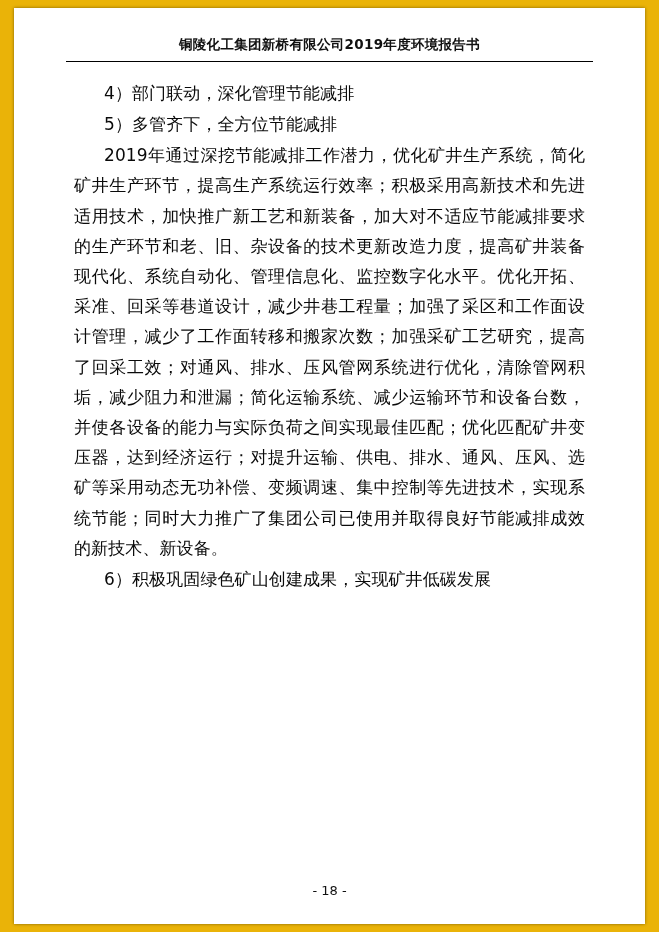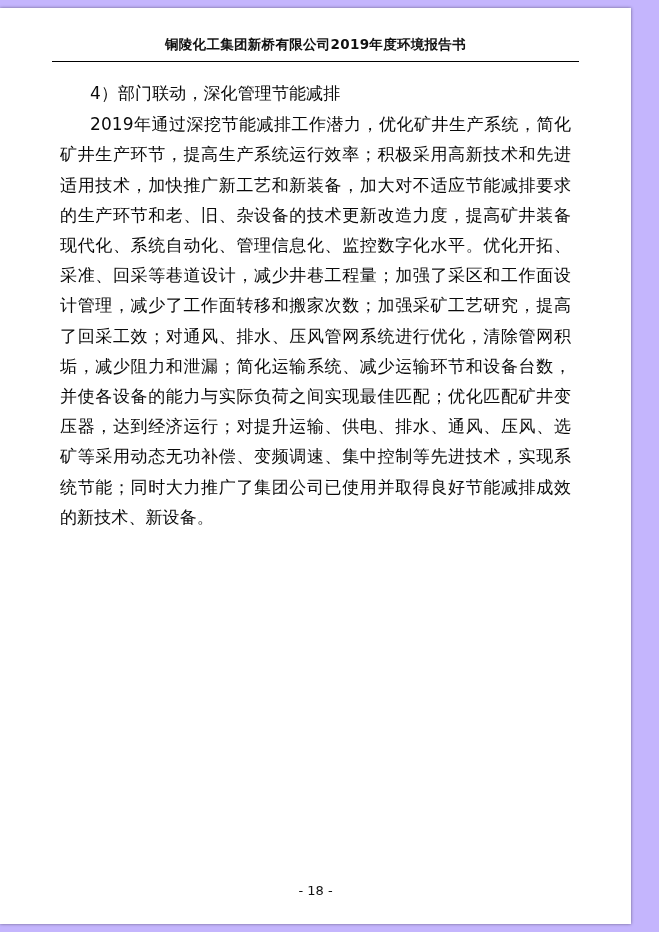--- a/index.html
+++ b/index.html
@@ -3,24 +3,24 @@
 <meta charset="utf-8">
 <style>
   html, body {
     margin: 0;
     padding: 0;
     background: #6e6e6e;
   }
   .page-wrap {
     width: 659px;
     height: 932px;
-    background: #c4b5fd;
+    background: #eab308;
     display: flex;
     align-items: flex-start;
-    justify-content: flex-start;
+    justify-content: center;
     overflow: hidden;
   }
   .page {
     width: 631px;
     height: 916px;
     margin-top: 8px;
     background: #ffffff;
     box-shadow: 0 0 3px rgba(0,0,0,0.45);
     position: relative;
     box-sizing: border-box;
@@ -72,18 +72,20 @@
 <body>
 
 <div class="page-wrap">
   <div class="page">
 
     <div class="doc-header">铜陵化工集团新桥有限公司2019年度环境报告书</div>
     <div class="header-rule"></div>
 
     <div class="body-text">
       <p class="indent1">4）部门联动，深化管理节能减排</p>
+      <p class="indent1">5）多管齐下，全方位节能减排</p>
       <p class="indent2">2019年通过深挖节能减排工作潜力，优化矿井生产系统，简化矿井生产环节，提高生产系统运行效率；积极采用高新技术和先进适用技术，加快推广新工艺和新装备，加大对不适应节能减排要求的生产环节和老、旧、杂设备的技术更新改造力度，提高矿井装备现代化、系统自动化、管理信息化、监控数字化水平。优化开拓、采准、回采等巷道设计，减少井巷工程量；加强了采区和工作面设计管理，减少了工作面转移和搬家次数；加强采矿工艺研究，提高了回采工效；对通风、排水、压风管网系统进行优化，清除管网积垢，减少阻力和泄漏；简化运输系统、减少运输环节和设备台数，并使各设备的能力与实际负荷之间实现最佳匹配；优化匹配矿井变压器，达到经济运行；对提升运输、供电、排水、通风、压风、选矿等采用动态无功补偿、变频调速、集中控制等先进技术，实现系统节能；同时大力推广了集团公司已使用并取得良好节能减排成效的新技术、新设备。</p>
+      <p class="indent1">6）积极巩固绿色矿山创建成果，实现矿井低碳发展</p>
     </div>
 
     <div class="footer">- 18 -</div>
   </div>
 </div>
 
 </body></html>

